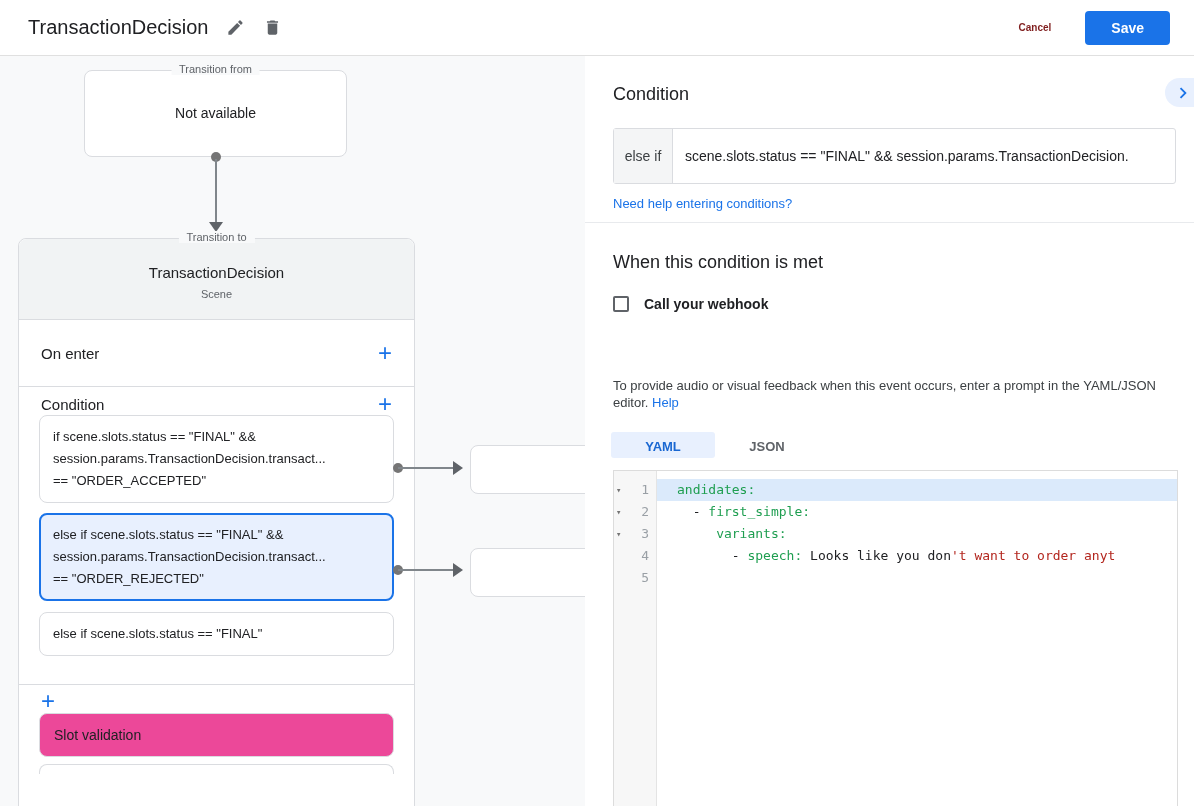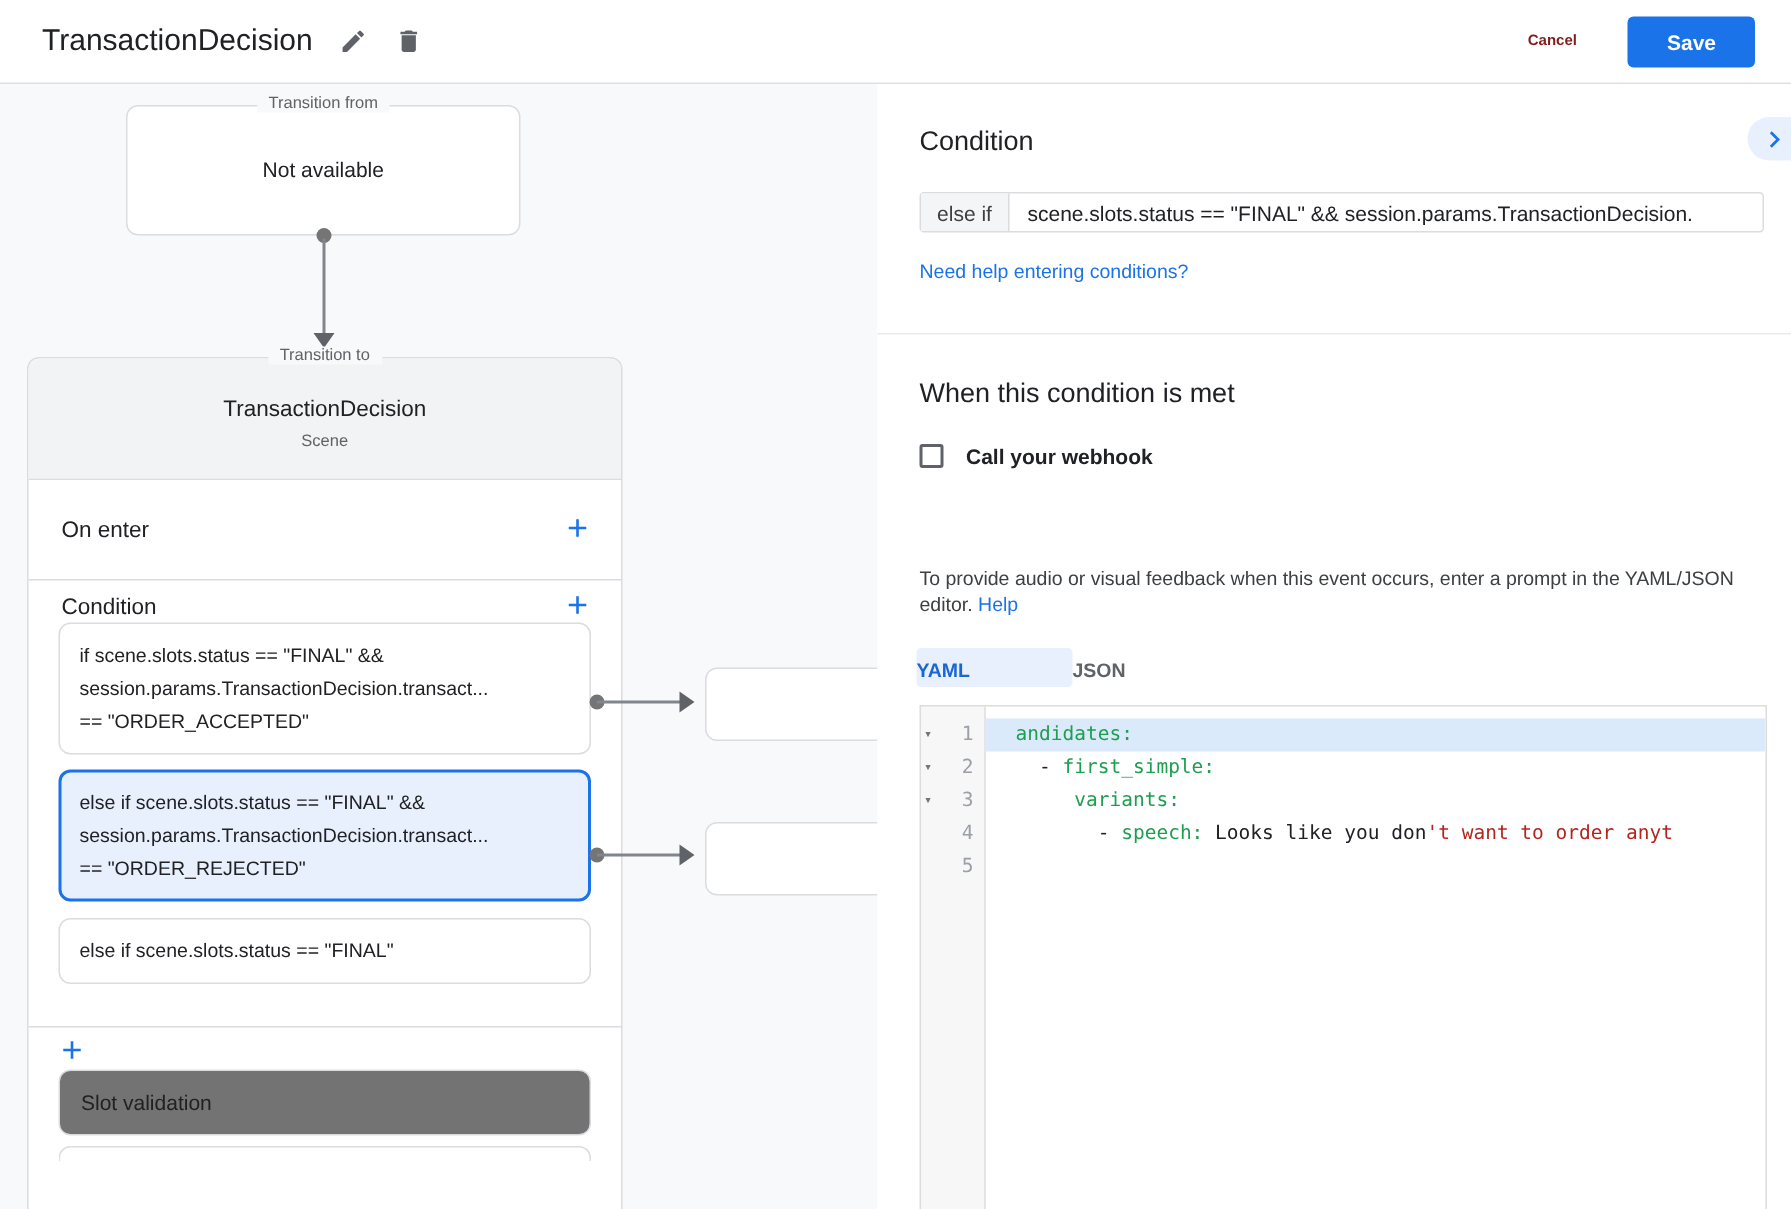--- a/index.html
+++ b/index.html
@@ -52,69 +52,69 @@
 
   .sec-condition { border-bottom:1px solid #dadce0; padding-bottom:18px; }
   .sec-condition .row-head { padding-top:17px; padding-bottom:11px; height:28px; }
 
   .cond-card { margin:0 20px 10px 20px; background:#fff; border:1px solid #dadce0;
                border-radius:8px; padding:10px 13px; font-size:13px; line-height:22px;
                color:#202124; white-space:pre-line; cursor:pointer; }
   .cond-card.selected { border:2px solid #1a73e8; background:#e8f0fe; padding:9px 12px; margin-bottom:11px; }
 
   .sec-slots .row-head { padding-top:16px; padding-bottom:12px; height:28px; }
-  .slot-card { margin:0 20px 7px 20px; background:#737373; border:1px solid #dadce0;
+  .slot-card { margin:0 20px 7px 20px; background:#ec4899; border:1px solid #dadce0;
                border-radius:8px; padding:13px 14px; font-size:14px; color:#202124; cursor:pointer; }
   .card-partial { margin:0 20px; height:10px; background:#fff; border:1px solid #dadce0;
                   border-bottom:none; border-radius:8px 8px 0 0; }
 
   .hdot  { position:absolute; width:10px; height:10px; border-radius:50%; background:#757575; }
   .hline { position:absolute; height:2px; background:#80868b; }
   .harrow{ position:absolute; width:0; height:0; border-top:7px solid transparent;
            border-bottom:7px solid transparent; border-left:10px solid #5f6368; }
   .dest-box { position:absolute; width:150px; height:49px; background:#fff;
               border:1px solid #dadce0; border-radius:8px; cursor:pointer; }
 
   
   .panel { position:absolute; left:585px; top:56px; width:609px; height:750px; background:#fff; }
   .p-title { position:absolute; left:28px; top:28px; font-size:18px; color:#202124; }
   .collapse-pill { position:absolute; right:0; top:22px; width:29px; height:29px;
                    background:#e8f0fe; border:none; border-radius:15px 0 0 15px;
                    cursor:pointer; display:flex; align-items:center; justify-content:flex-end; }
   .collapse-pill svg { fill:#1a73e8; }
 
-  .cond-box { position:absolute; left:28px; top:72px; width:563px; height:27px;
+  .cond-box { position:absolute; left:28px; top:72px; width:563px; height:56px;
               border:1px solid #dadce0; border-radius:3px; display:flex; background:#fff; }
   .cond-kw { width:59px; background:#f4f5f6; border-right:1px solid #dadce0;
              display:flex; align-items:center; justify-content:center;
              font-size:14px; color:#3c4043; flex:none; }
   .cond-expr { flex:1; border:none; outline:none; background:transparent; padding:0 12px;
                font-size:14px; color:#202124; font-family:inherit; white-space:nowrap; overflow:hidden; }
 
   .link { color:#1a73e8; font-size:13px; text-decoration:none; cursor:pointer; }
-  .help1 { position:absolute; left:28px; top:117px; }
+  .help1 { position:absolute; left:28px; top:140px; }
   .p-divider { position:absolute; left:0; top:166px; width:609px; height:1px; background:#e8eaed; }
 
   .when-title { position:absolute; left:28px; top:196px; font-size:18px; color:#202124; }
 
   .cb-row { position:absolute; left:28px; display:flex; align-items:center; }
   .cb { width:16px; height:16px; border:2px solid #5f6368; border-radius:2px;
         background:#fff; flex:none; cursor:pointer; display:flex; align-items:center; justify-content:center; }
   .cb.checked { background:#1a73e8; border-color:#1a73e8; }
   .cb-label { margin-left:15px; font-size:14px; font-weight:bold; color:#202124; }
   .row-webhook { top:240px; }
   .row-prompts { top:289px; }
   .lang-badge { margin-left:14px; font-size:11px; font-weight:bold; letter-spacing:.3px;
                 color:#8430ce; background:#f3e8fd; padding:4px 9px; border-radius:2px; }
 
   .desc { position:absolute; left:28px; top:321px; width:563px; font-size:13px;
           color:#3c4043; line-height:17px; }
 
   .tabs { position:absolute; left:26px; top:376px; display:flex; }
-  .tab { width:104px; height:26px; line-height:30px; text-align:left; font-size:13px;
+  .tab { width:104px; height:26px; line-height:30px; text-align:center; font-size:13px;
          font-weight:bold; color:#5f6368; cursor:pointer; border:none; background:transparent;
          font-family:inherit; }
   .tab.active { background:#e8f0fe; color:#1967d2; border-radius:3px; }
 
   .editor { position:absolute; left:28px; top:414px; width:565px; height:360px;
             border:1px solid #dcdcdc; font-family:"DejaVu Sans Mono", monospace; font-size:13px;
             background:linear-gradient(to right,#f7f7f7 42px,#e4e4e4 42px,#e4e4e4 43px,#fff 43px);
             padding-top:8px; cursor:text; }
   .ed-line { display:flex; height:22px; line-height:22px; }
   .gut { width:43px; flex:none; position:relative; }

